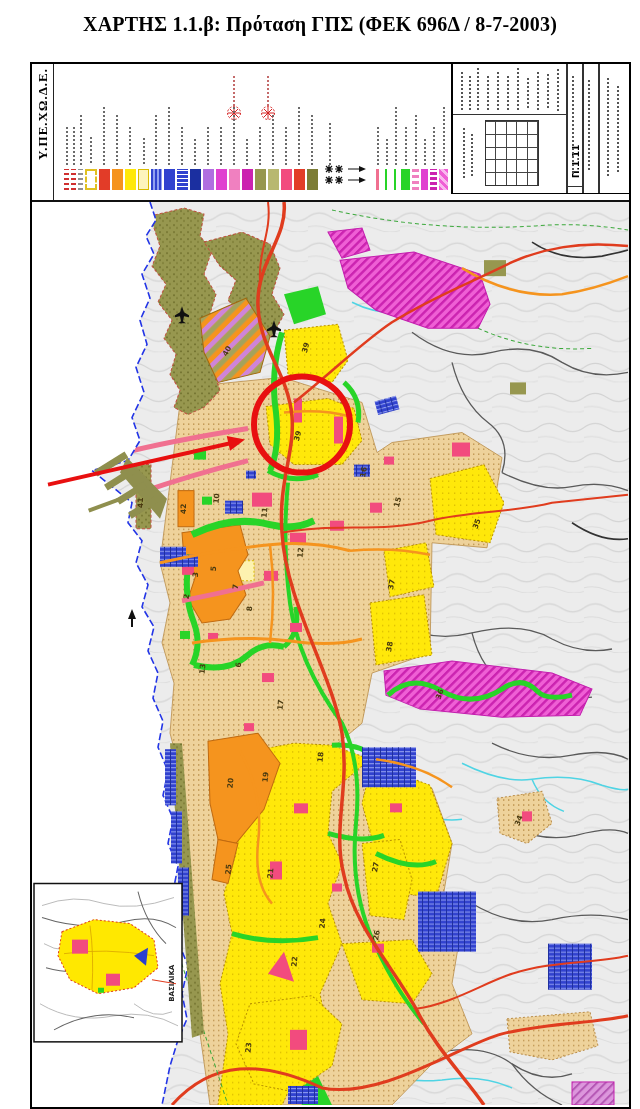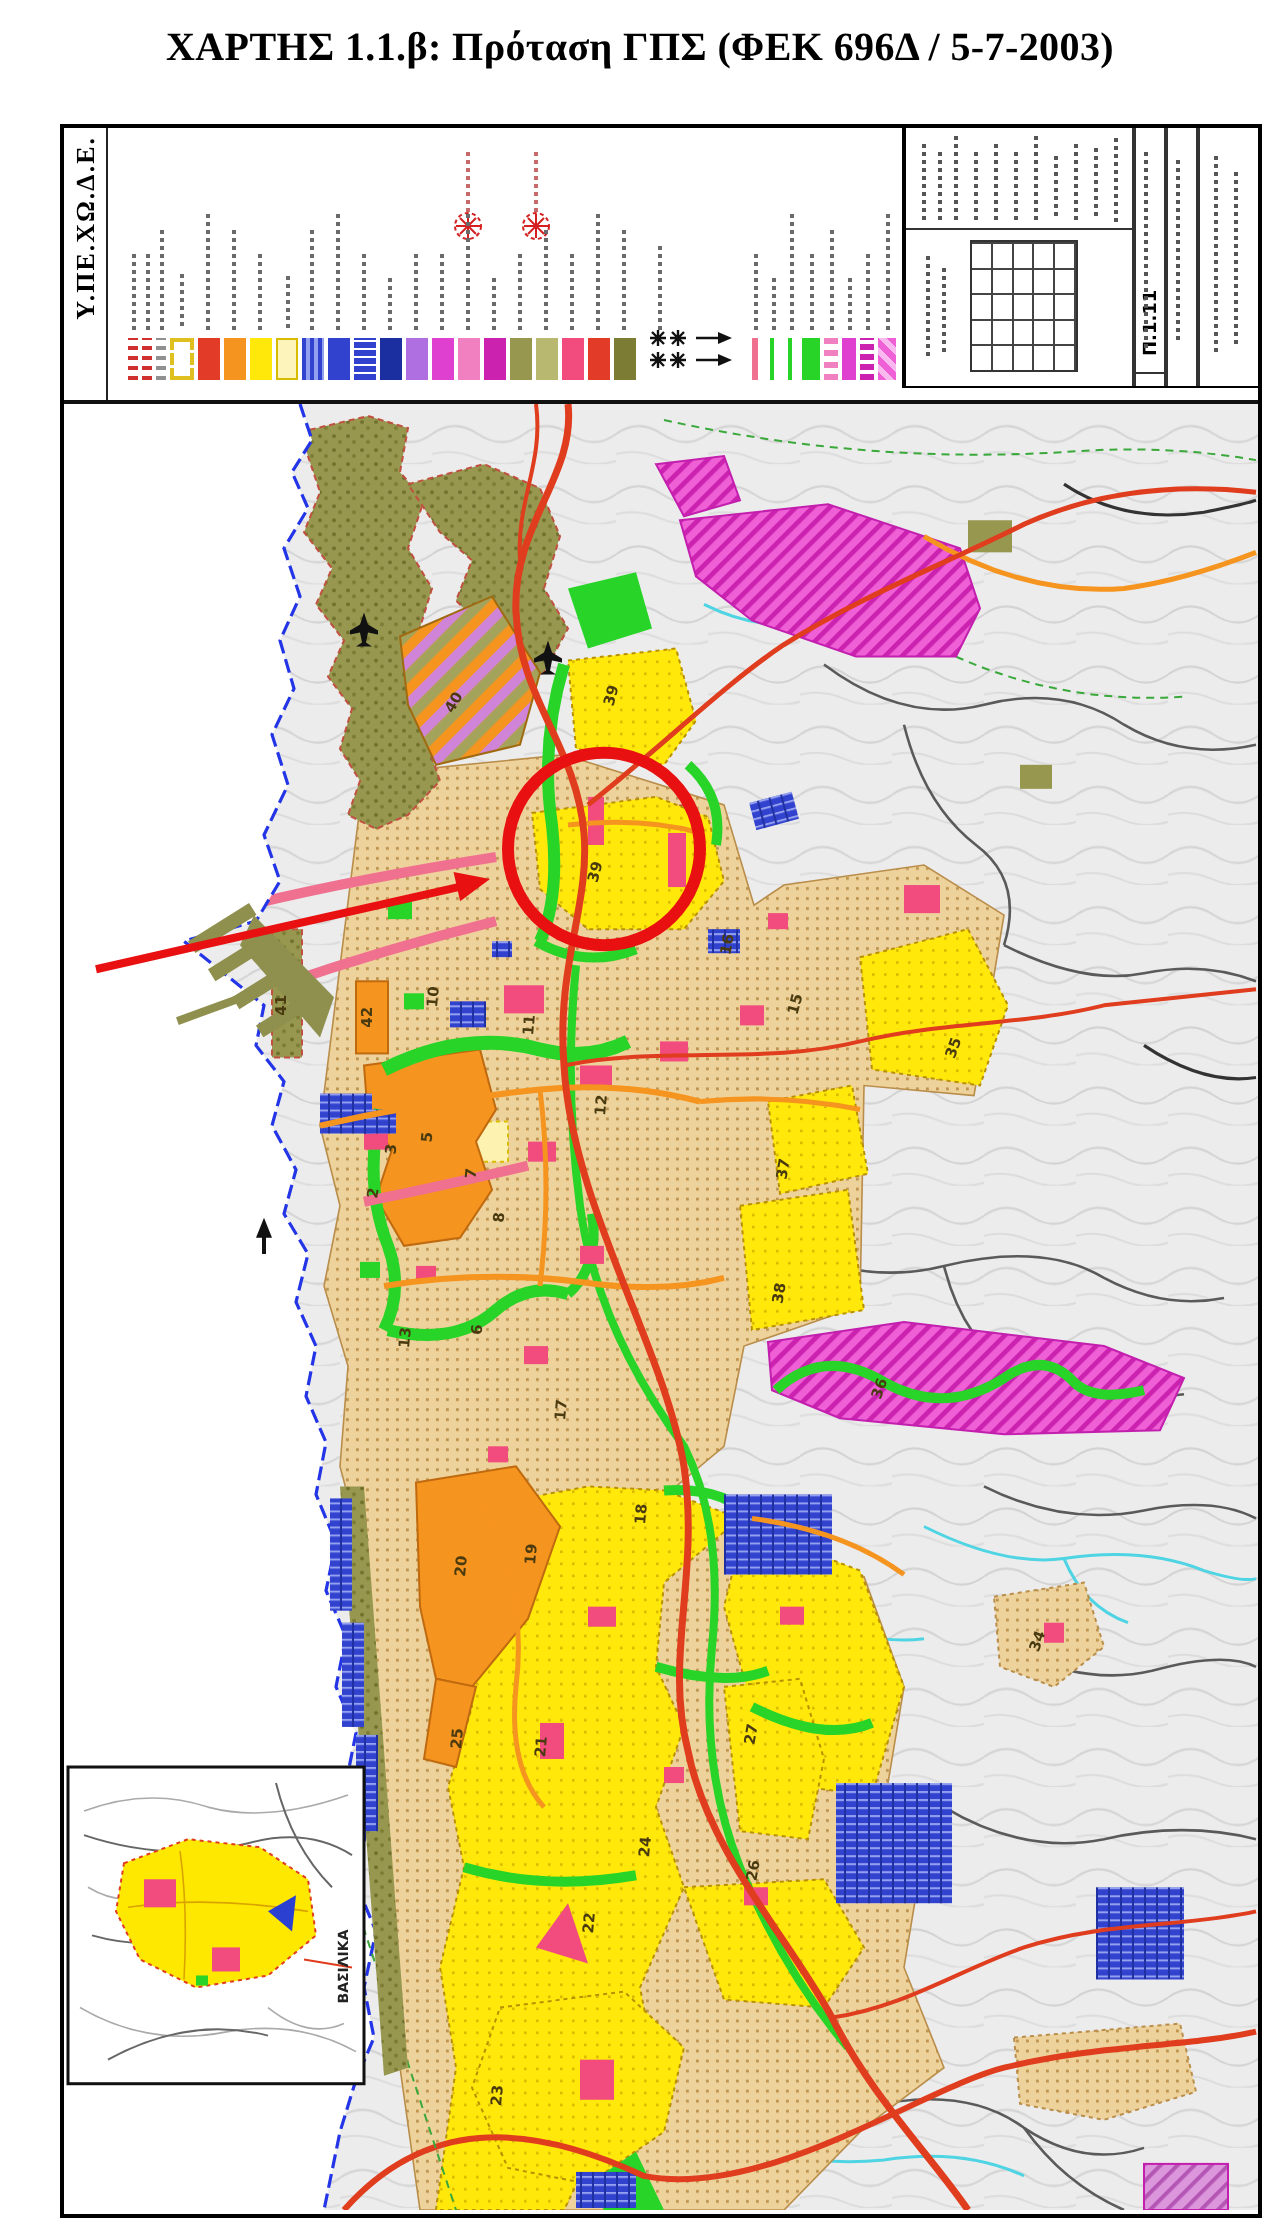--- a/index.html
+++ b/index.html
@@ -37,21 +37,21 @@
                   repeating-linear-gradient(0deg,transparent 0 11.8px,#444 11.8px 12.8px)}
   .tb-num{position:absolute;left:118px;top:114px;transform:rotate(-90deg);transform-origin:left top;
        font-size:9px;font-weight:bold;white-space:nowrap}
   .vt{position:absolute;width:2px;background:repeating-linear-gradient(0deg,#555 0 2px,transparent 2px 4px)}
   .map-body{position:absolute;left:0;top:138px;width:100%;height:903px}
   .map-body svg{width:100%;height:100%;display:block}
 </style>
 </head>
 <body>
 
-<div class="page-title">ΧΑΡΤΗΣ 1.1.β: Πρόταση ΓΠΣ (ΦΕΚ 696Δ / 5-7-2003)</div>
+<div class="page-title">ΧΑΡΤΗΣ 1.1.β: Πρόταση ΓΠΣ (ΦΕΚ 696Δ / 8-7-2003)</div>
 
 <div class="map-frame">
 
   <div class="legend-strip">
 
     <div class="side-label">
       <span>Υ.ΠΕ.ΧΩ.Δ.Ε.</span>
     </div>
 
     <div class="legend">

